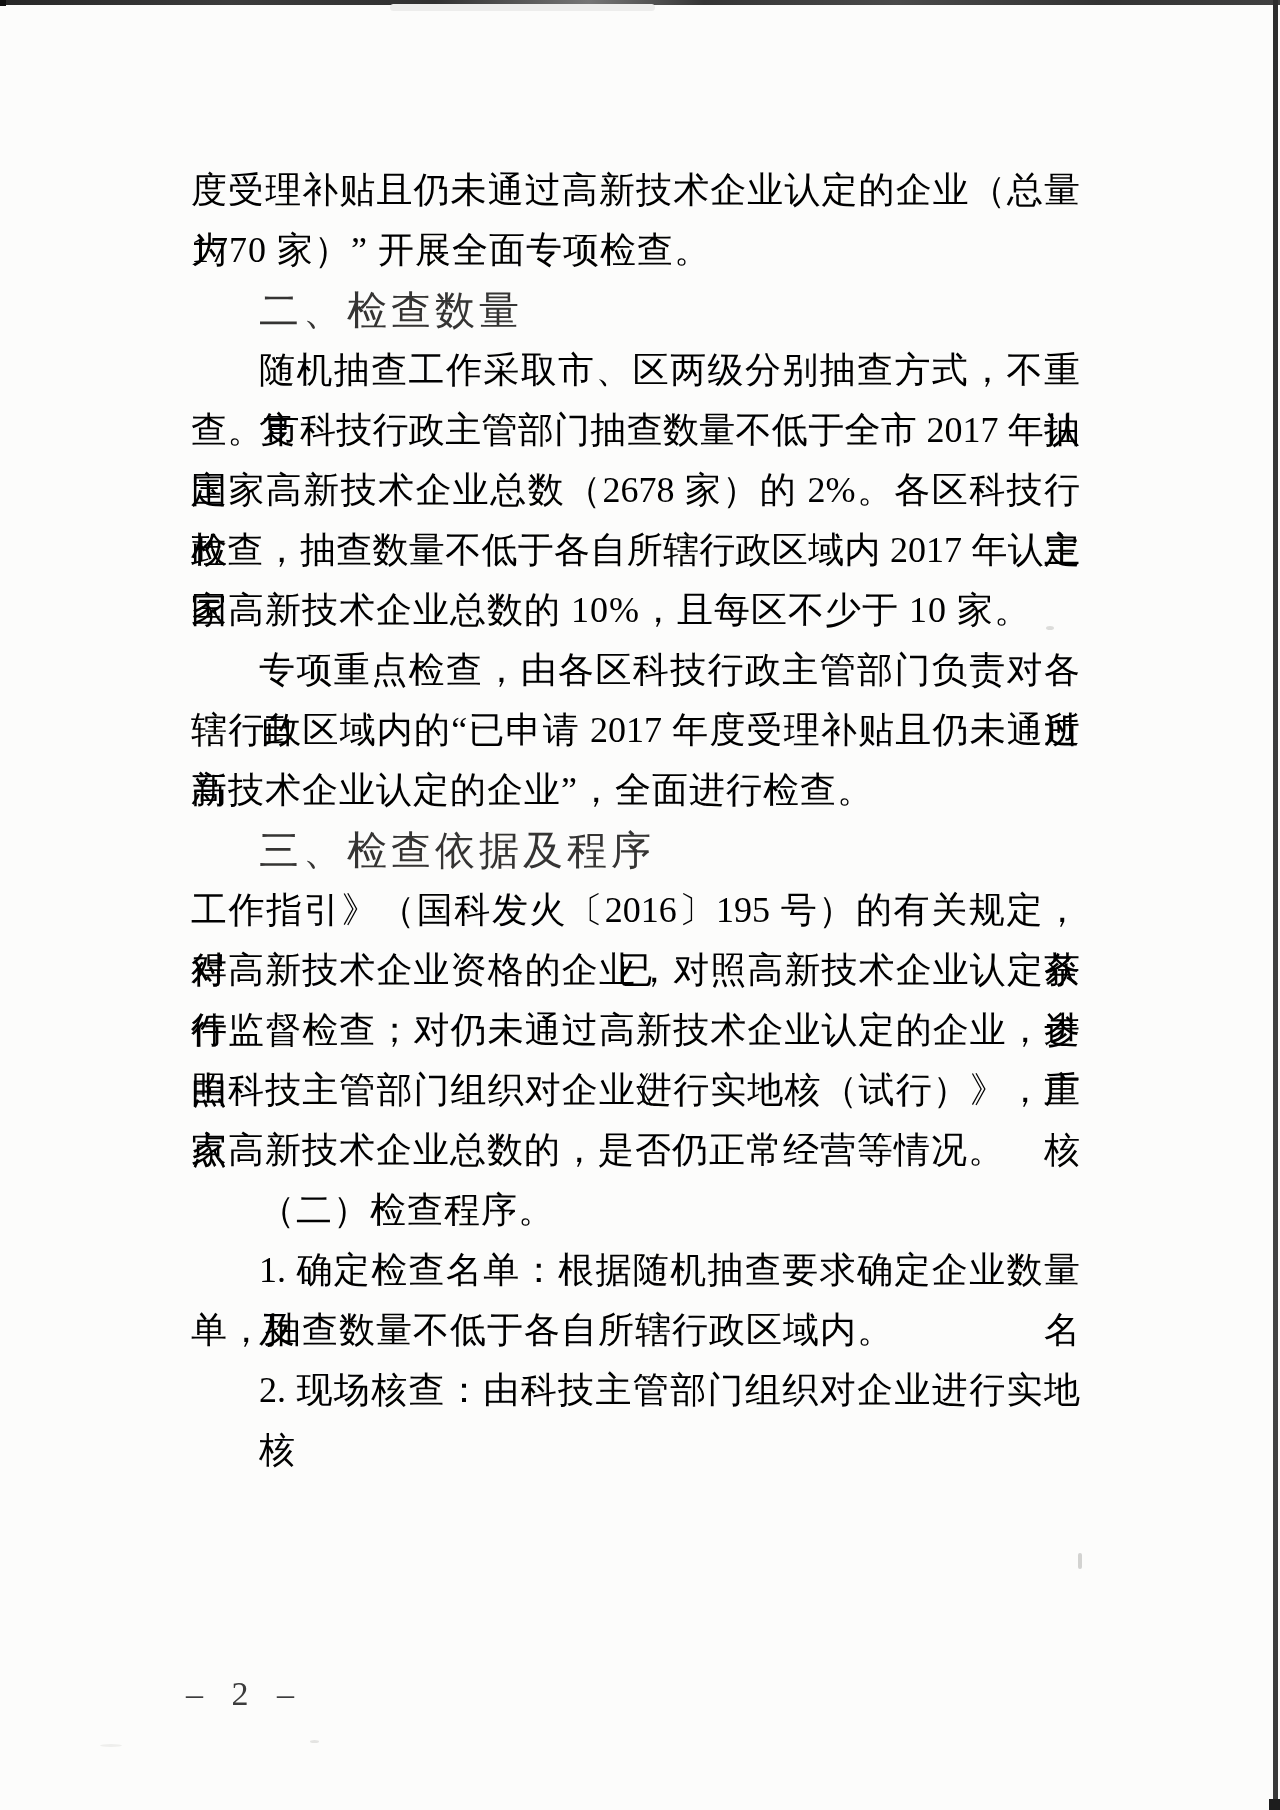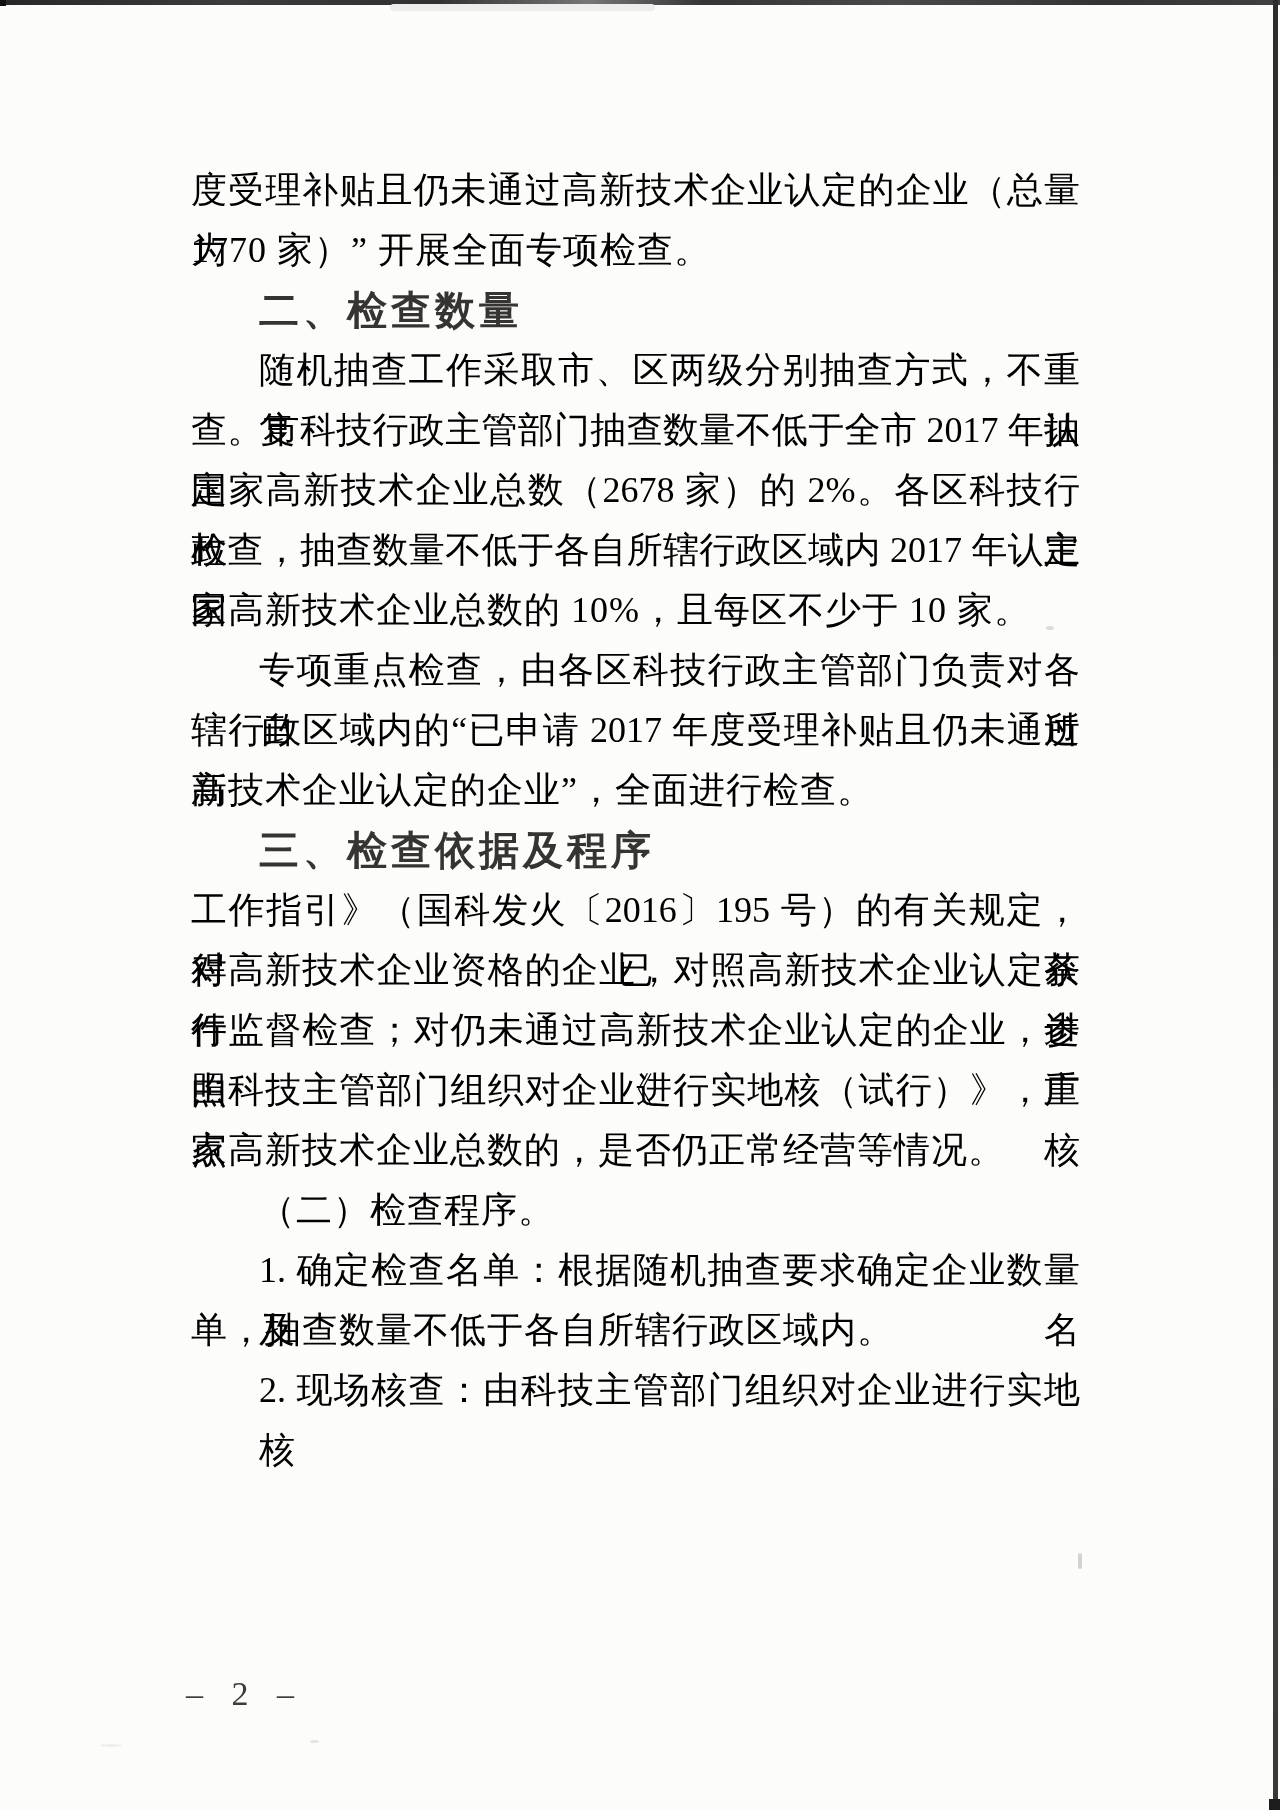--- a/index.html
+++ b/index.html
@@ -67,21 +67,21 @@
   .line.justify {
     white-space: normal;
     text-align: justify;
     text-align-last: justify;
     text-justify: inter-character;
     letter-spacing: 0;
   }
   .line.indent { padding-left: 68px; }
   .line.heading {
     font-family: "Liberation Sans", "DejaVu Sans", sans-serif;
-    font-weight: 700;
+    font-weight: 400;
     font-size: 40px;
     letter-spacing: 4px;
     color: #353433;
   }
   .page-number {
     position: absolute; left: 186px; top: 1674px;
     font-size: 34px; line-height: 40px;
     letter-spacing: 10px;
     color: #3c3c3c;
   }

